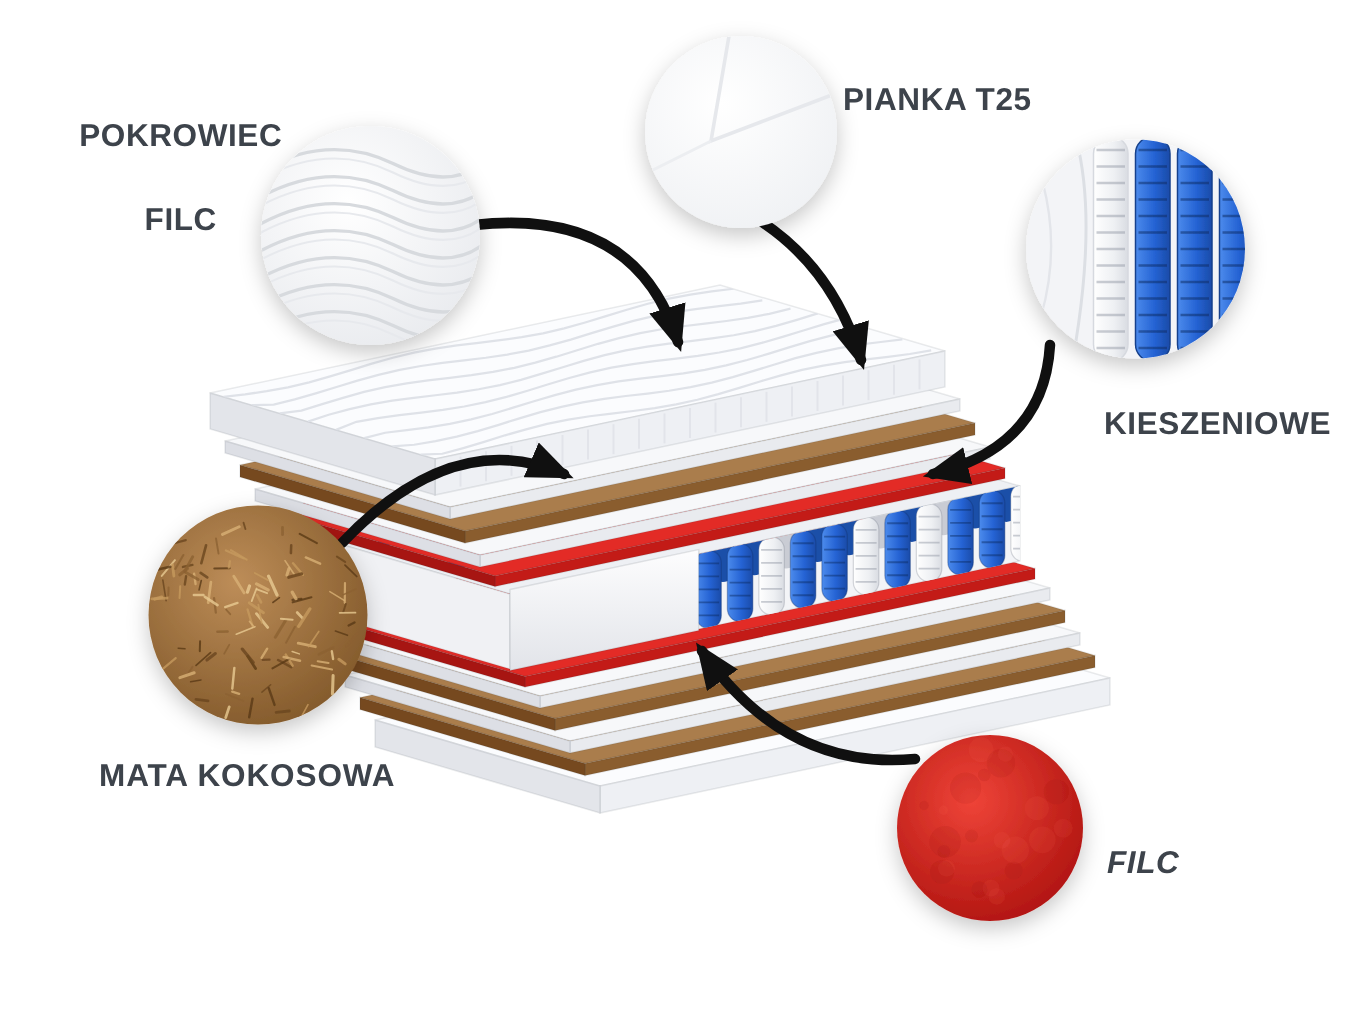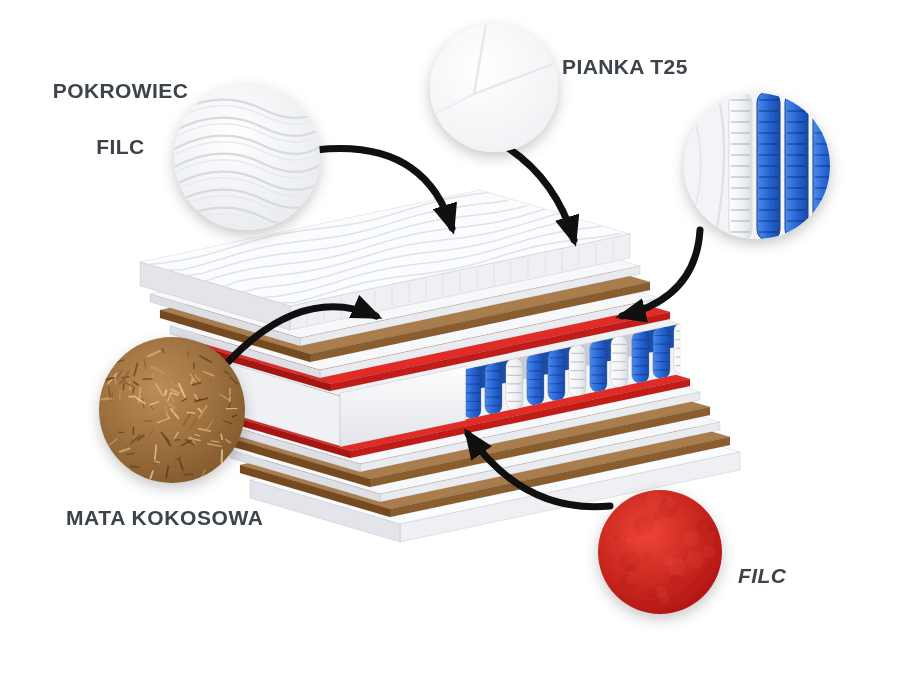--- a/index.html
+++ b/index.html
@@ -532,20 +532,21 @@
   <div class="label cover-label">
     <span>POKROWIEC</span>
     <span>FILC</span>
   </div>
 
   <div class="label foam-label">
     <span>PIANKA T25</span>
   </div>
 
   <div class="label springs-label">
+    <span>KIESZENIOWE</span>
   </div>
 
   <div class="label coconut-label">
     <span>MATA KOKOSOWA</span>
   </div>
 
   <div class="label felt-label">
     <span>FILC</span>
   </div>
 </div>

